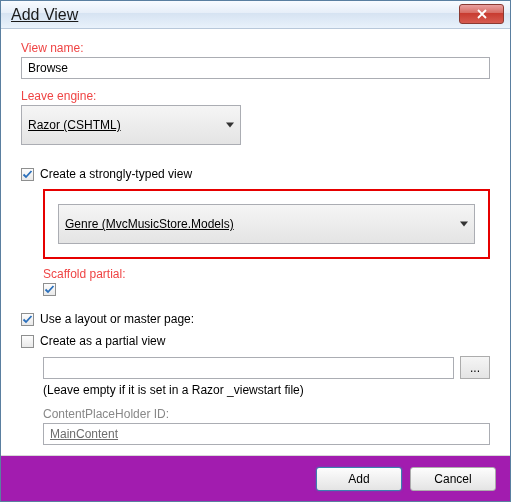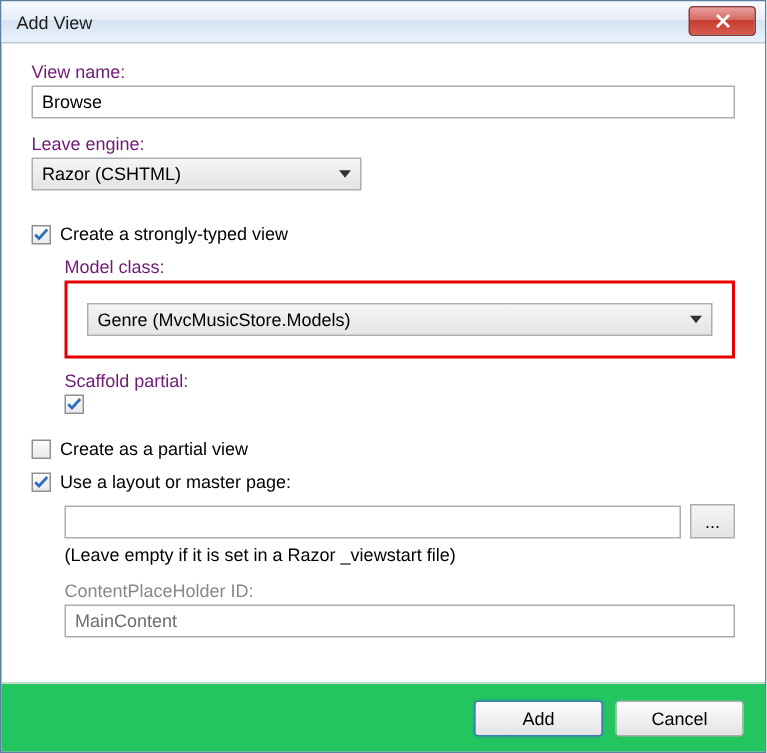--- a/index.html
+++ b/index.html
@@ -1,41 +1,41 @@
 <!DOCTYPE html>
 <html><head>
 <meta charset="utf-8">
 <style>
   * { box-sizing: border-box; font-family: "Segoe UI", Tahoma, sans-serif; font-size: 12px; }
   body { margin: 0; background: #fff; }
   .window { width: 511px; height: 502px; border: 1px solid #5a7fa0; background: #fff; position: relative; }
   .titlebar { height: 28px; background: linear-gradient(to bottom, #f8fbff 0%, #e6eef8 45%, #d6e3f2 46%, #e9f2fb 100%); border-bottom: 1px solid #b8c8da; display: flex; align-items: center; padding-left: 10px; }
-  .titlebar .title { color: #1a1a1a; font-size: 12px; flex: 1; }
+  .titlebar .title { color: #1a1a1a; font-size: 16px; flex: 1; text-decoration: underline; }
   .close-btn { width: 45px; height: 20px; margin-right: 6px; margin-top: -2px; background: linear-gradient(to bottom, #e9a0a0 0%, #d76b62 45%, #c83b30 46%, #d65b50 100%); border: 1px solid #8a3a32; border-radius: 3px; display: flex; align-items: center; justify-content: center; cursor: pointer; }
   .close-btn svg { width: 10px; height: 10px; }
   .body { padding: 12px 20px 14px 20px; }
-  .label { color: #701a75; margin-bottom: 2px; }
+  .label { color: #ef4444; margin-bottom: 2px; }
   .text-input { width: 100%; height: 22px; border: 1px solid #abadb3; padding: 2px 6px; background: #fff; color: #000; }
-  .text-input.disabled { color: #6d6d6d; }
-  .select { height: 22px; border: 1px solid #abadb3; background: linear-gradient(to bottom, #f5f5f5, #e4e4e4); padding: 0 22px 0 6px; position: relative; display: inline-flex; align-items: center; cursor: pointer; }
+  .text-input.disabled { color: #6d6d6d; text-decoration: underline; }
+  .select { height: 40px; border: 1px solid #abadb3; background: linear-gradient(to bottom, #f5f5f5, #e4e4e4); padding: 0 22px 0 6px; position: relative; display: inline-flex; align-items: center; cursor: pointer; text-decoration: underline; }
   .select .arrow { position: absolute; right: 6px; top: 50%; transform: translateY(-50%); width: 0; height: 0; border-left: 4px solid transparent; border-right: 4px solid transparent; border-top: 5px solid #333; }
   .select.full { width: 100%; display: flex; }
   .row { margin-bottom: 10px; }
   .checkbox-row { display: flex; align-items: center; gap: 6px; margin-bottom: 8px; }
   .cb { width: 13px; height: 13px; border: 1px solid #8e8f8f; background: linear-gradient(to bottom, #fdfdfd, #e9e9e9); display: flex; align-items: center; justify-content: center; cursor: pointer; flex-shrink: 0; }
   .cb.checked svg { display: block; }
   .cb svg { display: none; width: 11px; height: 11px; }
   .indent { margin-left: 22px; }
   .highlight { border: 2px solid #e60000; padding: 13px; }
   .scaffold-row { display: flex; align-items: center; gap: 40px; }
   .browse-row { display: flex; gap: 6px; align-items: center; }
   .browse-btn { width: 30px; height: 23px; border: 1px solid #acacac; background: linear-gradient(to bottom, #f5f5f5, #e4e4e4); display: flex; align-items: center; justify-content: center; cursor: pointer; }
   .hint { color: #000; margin-top: 4px; }
   .disabled-label { color: #888; }
-  .footer { position: absolute; bottom: 0; left: 0; right: 0; height: 46px; border-top: 1px solid #d8d8d8; background: #22c55e; display: flex; align-items: center; justify-content: flex-end; padding-right: 14px; gap: 8px; }
+  .footer { position: absolute; bottom: 0; left: 0; right: 0; height: 46px; border-top: 1px solid #d8d8d8; background: #a21caf; display: flex; align-items: center; justify-content: flex-end; padding-right: 14px; gap: 8px; }
   .btn { min-width: 86px; height: 24px; border: 1px solid #acacac; background: linear-gradient(to bottom, #fdfdfd, #e4e4e4); display: flex; align-items: center; justify-content: center; cursor: pointer; border-radius: 3px; }
   .btn.primary { border: 1px solid #3c7fb1; box-shadow: 0 0 2px rgba(60,127,177,0.6); }
 </style>
 </head>
 <body>
 
 <div class="window">
   <div class="titlebar">
     <span class="title">Add View</span>
     <div class="close-btn">
@@ -64,21 +64,20 @@
     <div class="checkbox-row">
       <div class="cb checked">
         <svg viewBox="0 0 11 11">
             <path d="M1.5 5.5 L4 8 L9.5 2" stroke="#2a6fbb" stroke-width="1.8" fill="none"></path>
           </svg>
       </div>
       <span>Create a strongly-typed view</span>
     </div>
 
     <div class="indent">
-      <div class="label">Model class:</div>
       <div class="highlight">
         <div class="select full">
           <span>Genre (MvcMusicStore.Models)</span>
           <span class="arrow"></span>
         </div>
       </div>
 
       <div style="height:8px"></div>
 
       <div class="label">Scaffold partial:</div>
@@ -89,33 +88,33 @@
                 <path d="M1.5 5.5 L4 8 L9.5 2" stroke="#2a6fbb" stroke-width="1.8" fill="none"></path>
               </svg>
           </div>
         </div>
       </div>
     </div>
 
     <div style="height:16px"></div>
 
     <div class="checkbox-row">
-      <div class="cb">
-        
-      </div>
-      <span>Create as a partial view</span>
-    </div>
-
-    <div class="checkbox-row">
       <div class="cb checked">
         <svg viewBox="0 0 11 11">
             <path d="M1.5 5.5 L4 8 L9.5 2" stroke="#2a6fbb" stroke-width="1.8" fill="none"></path>
           </svg>
       </div>
       <span>Use a layout or master page:</span>
+    </div>
+
+    <div class="checkbox-row">
+      <div class="cb">
+        
+      </div>
+      <span>Create as a partial view</span>
     </div>
 
     <div class="indent">
       <div class="browse-row">
         <input class="text-input" style="flex: 1 1 0%;" value="">
         <div class="browse-btn">
           <span>...</span>
         </div>
       </div>
       <div class="hint">(Leave empty if it is set in a Razor _viewstart file)</div>

